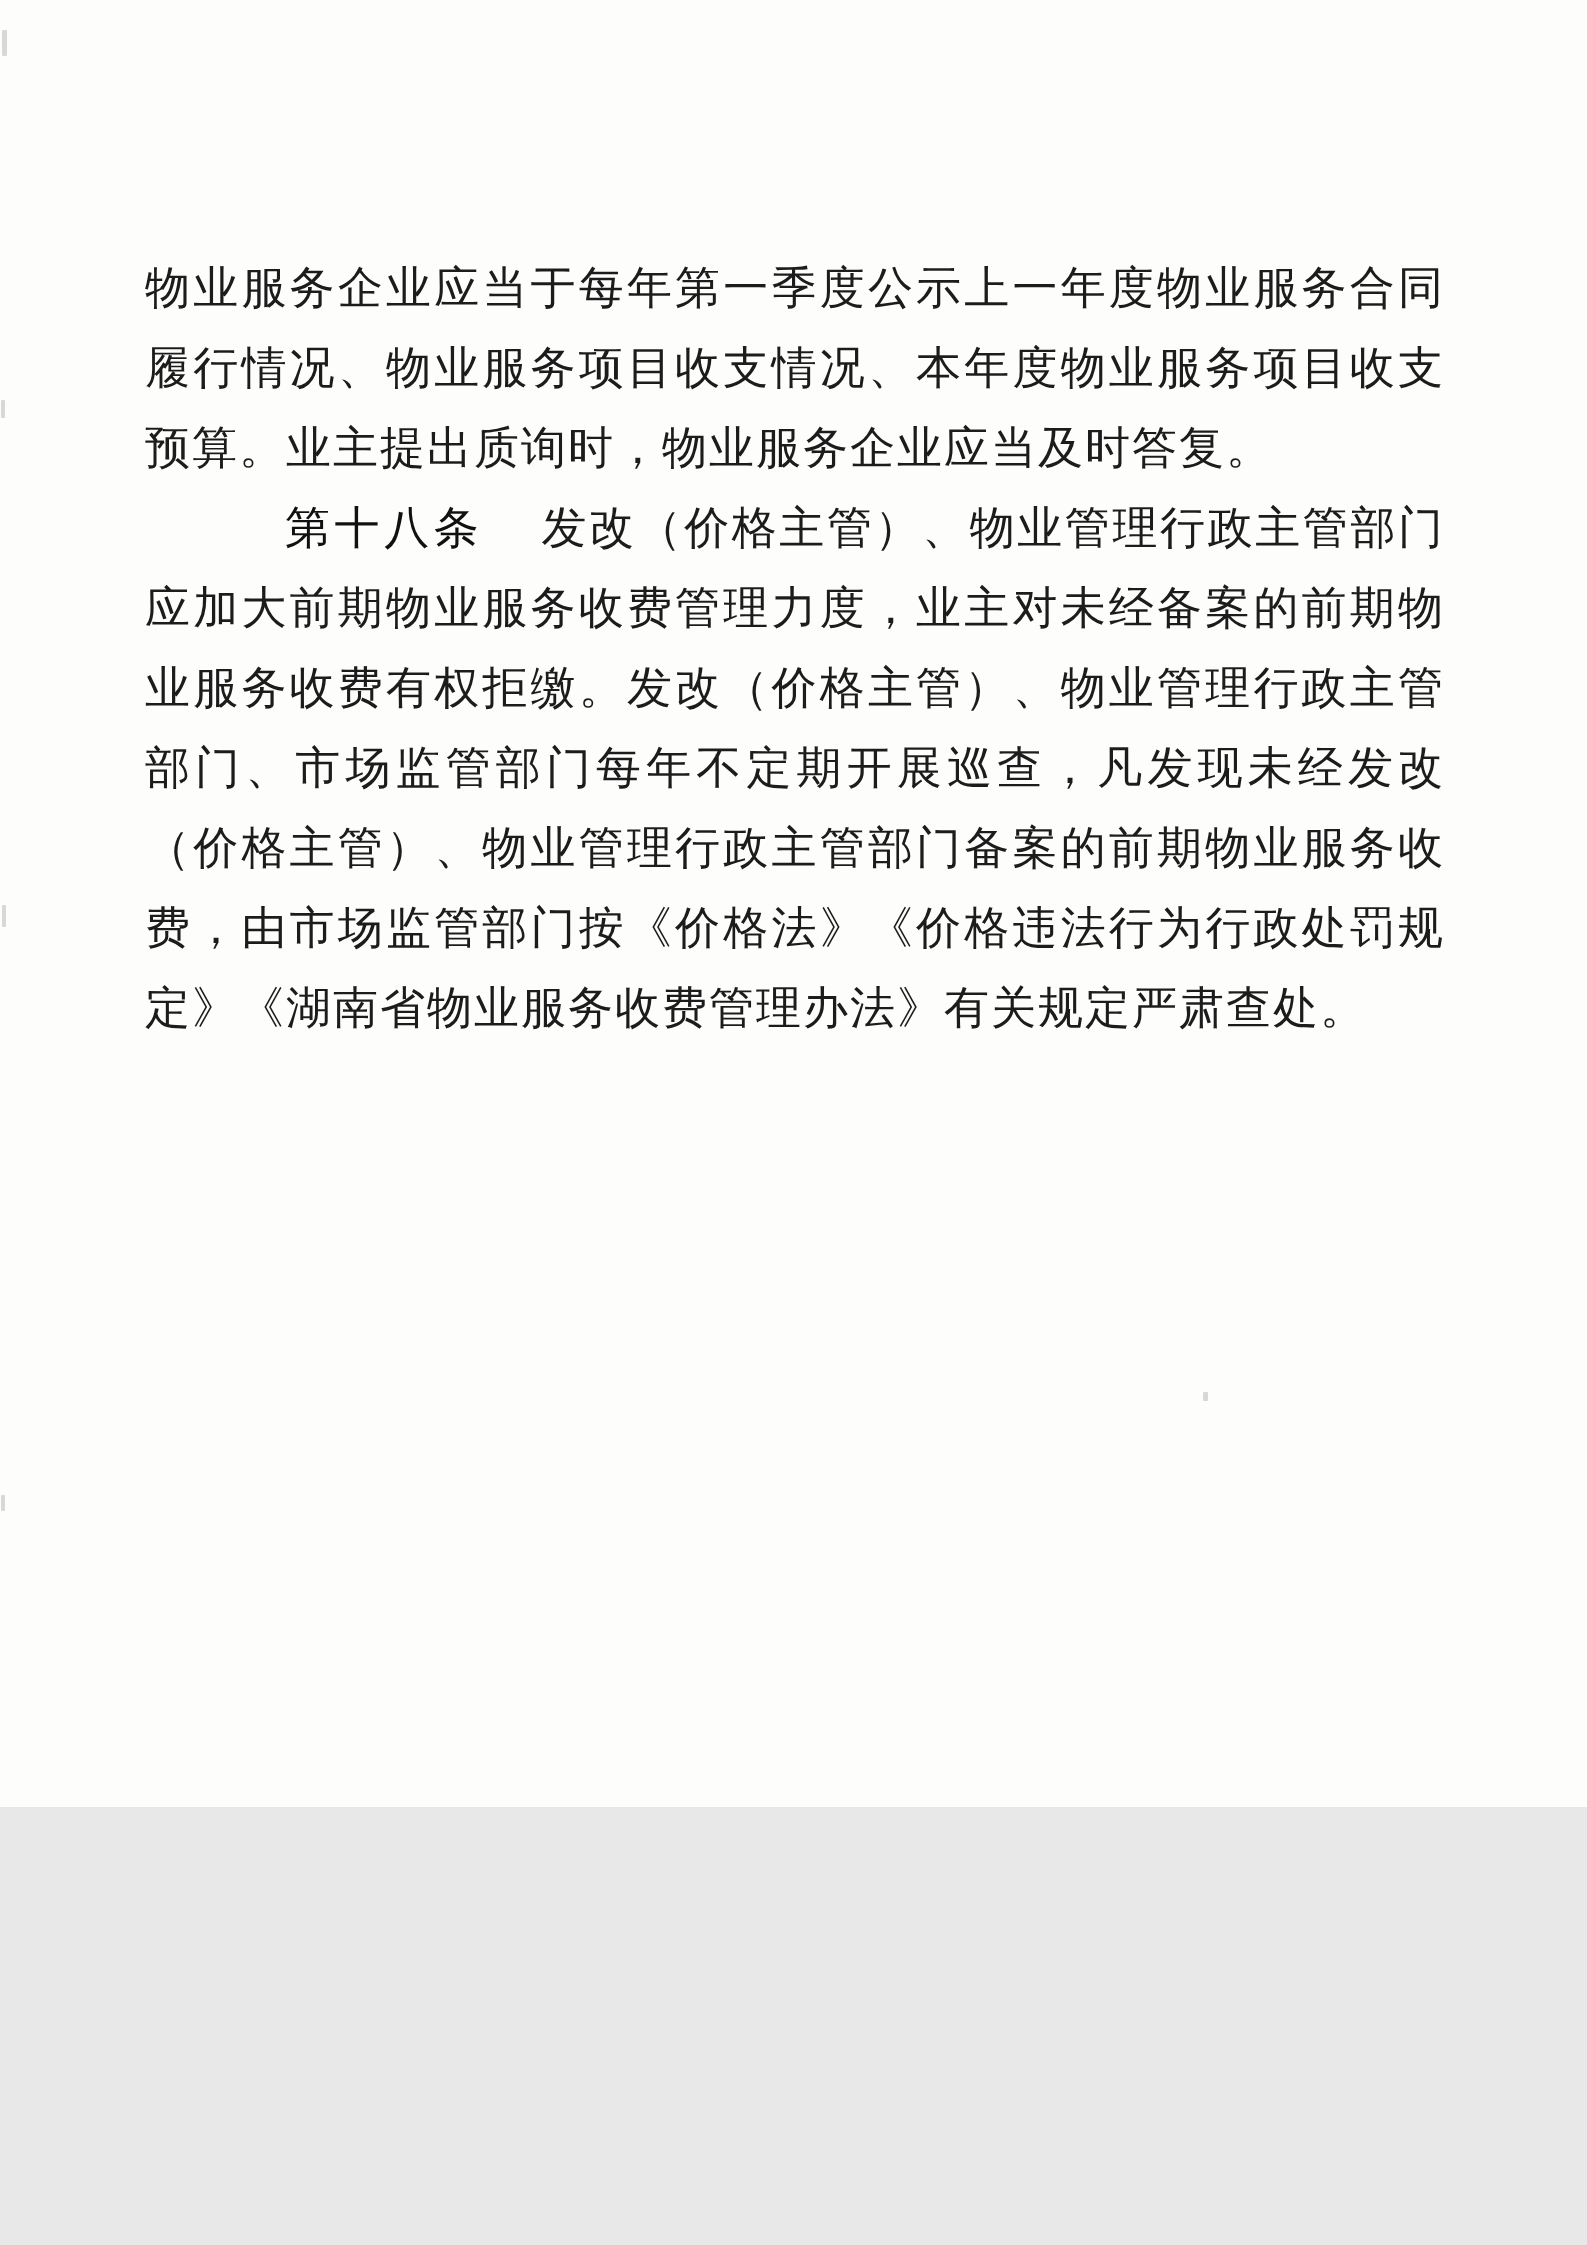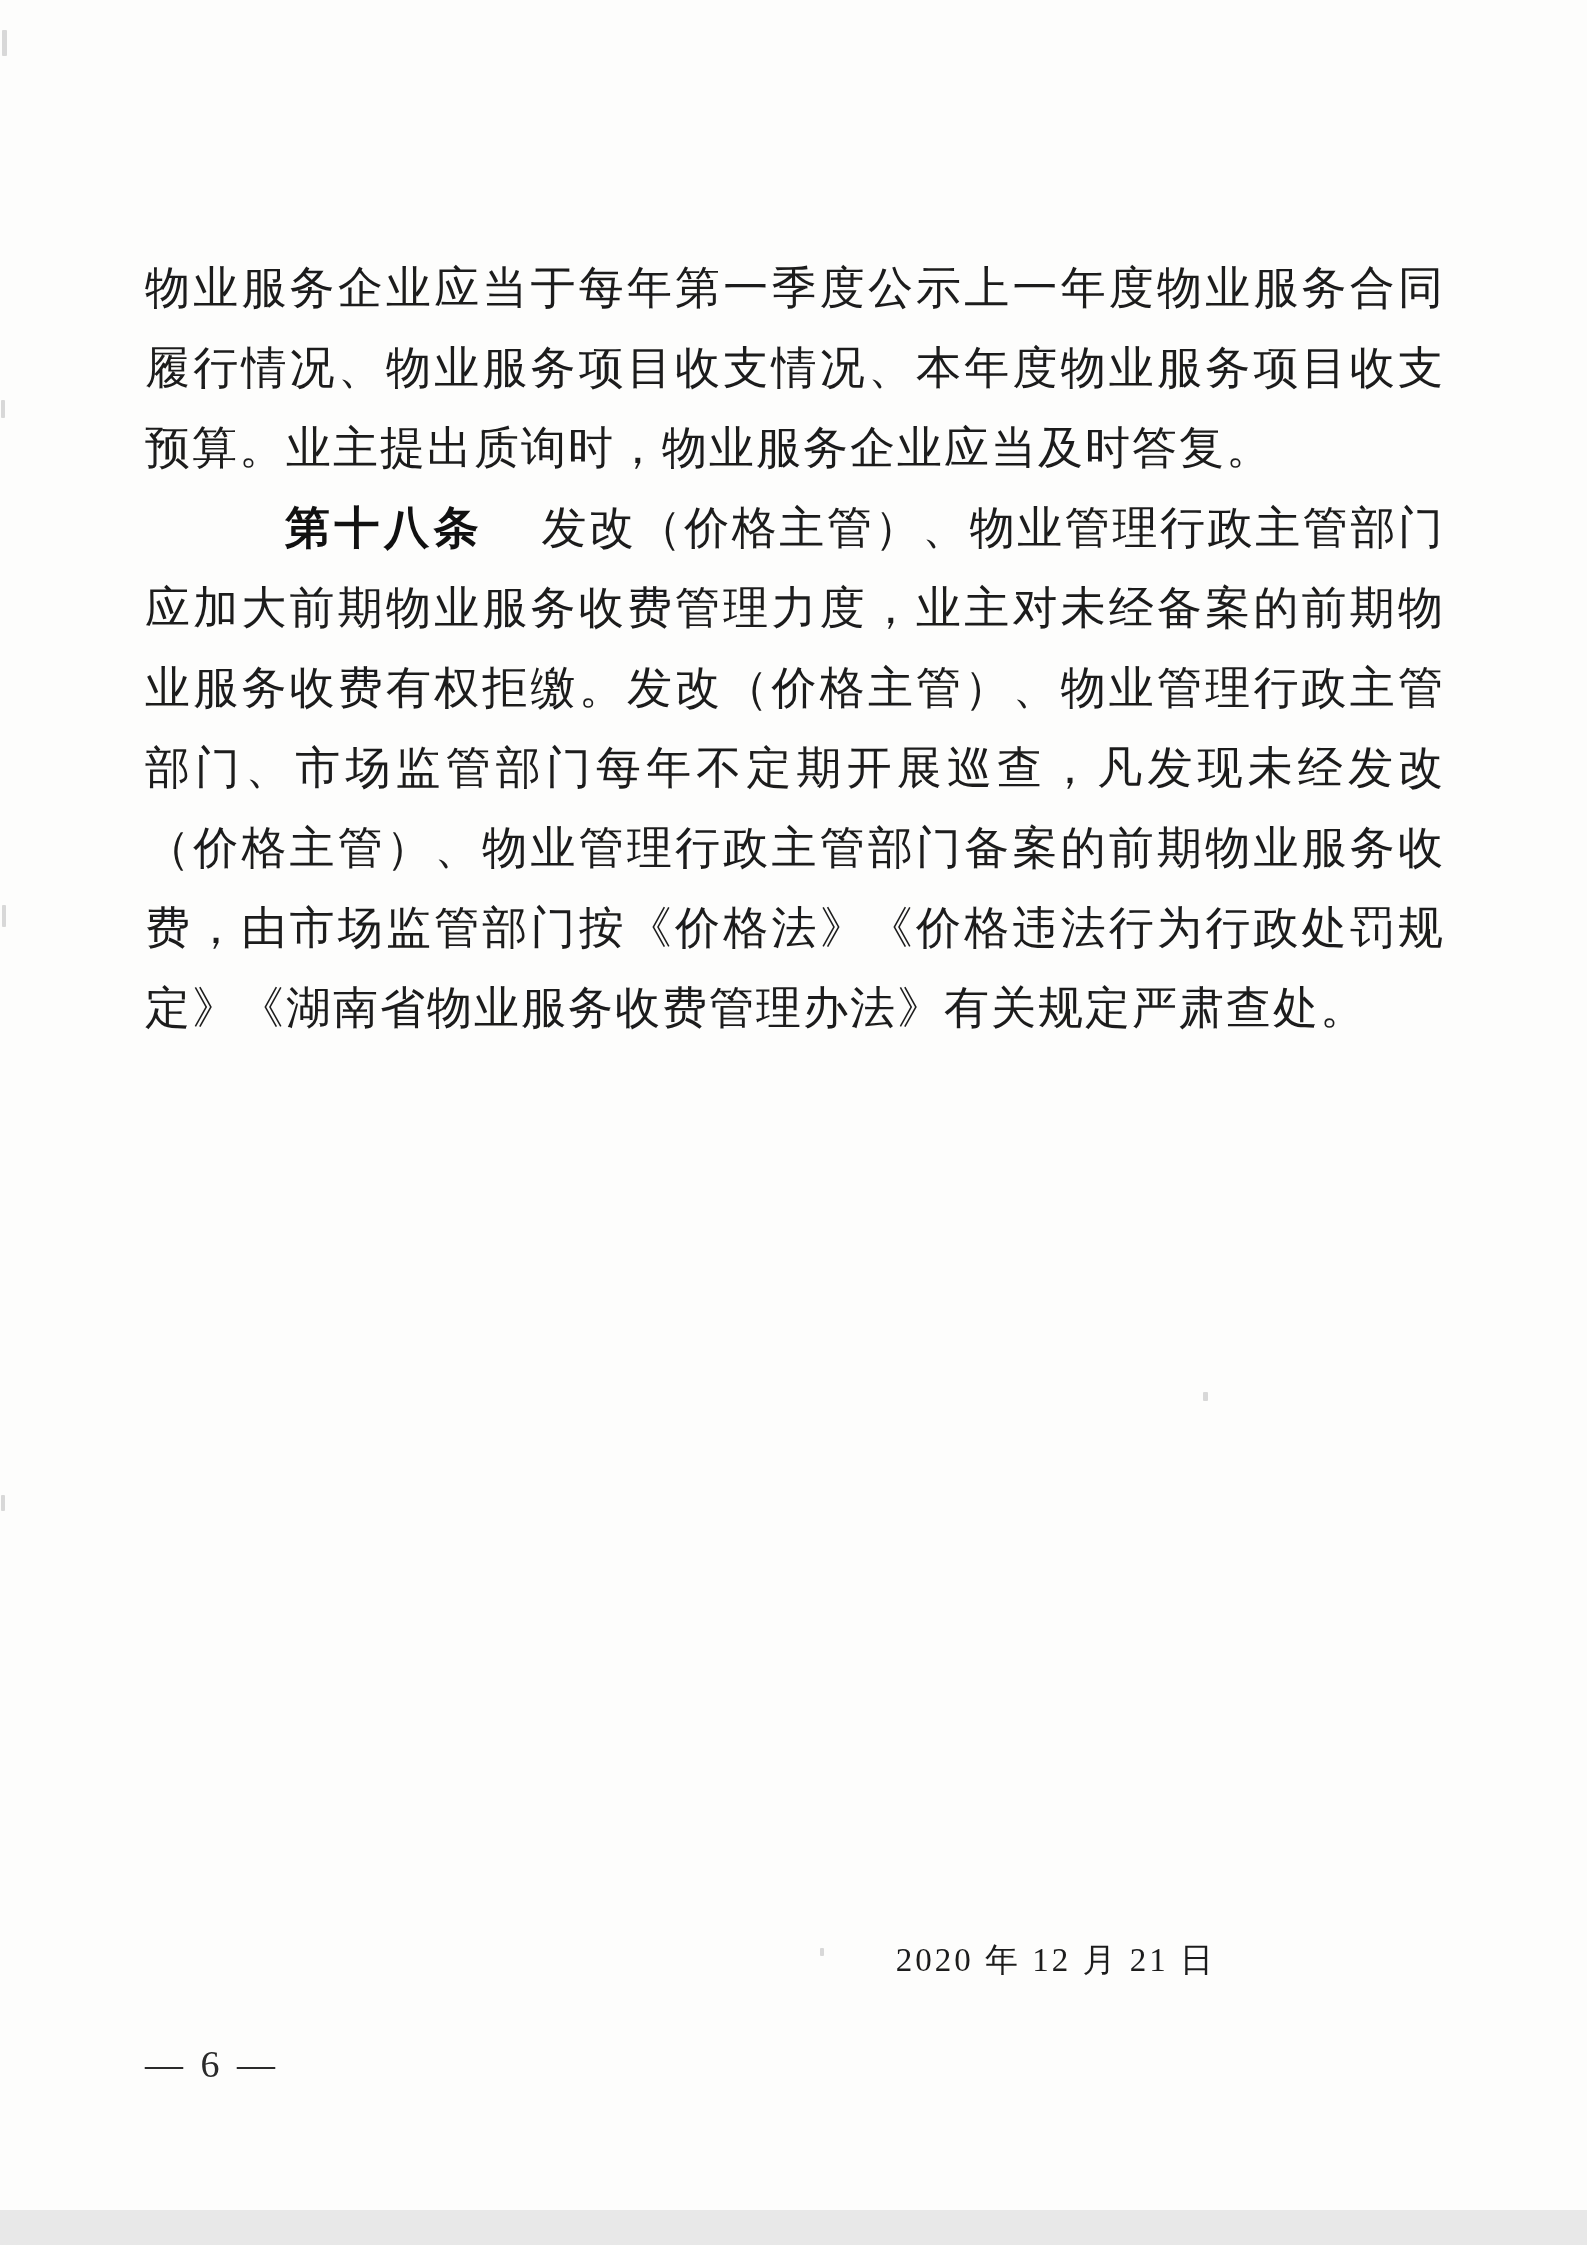--- a/index.html
+++ b/index.html
@@ -1,19 +1,19 @@
 <!DOCTYPE html>
 <html><head>
 <meta charset="utf-8">
 <style>
   html, body { margin: 0; padding: 0; background: #e8e8e8; }
   .page {
     position: relative;
     width: 1587px;
-    height: 2210px;
+    height: 1807px;
     margin: 0 auto;
     background: #fdfdfc;
     overflow: hidden;
     font-family: "Liberation Serif", serif;
     color: #1c1c1c;
   }
   .content {
     position: absolute;
     left: 145px;
     width: 1300px;
@@ -23,21 +23,21 @@
     margin: 0;
     font-size: 45px;
     line-height: 80px;
     letter-spacing: 2px;
     text-align: justify;
     text-align-last: left;
   }
   .para.indent { text-indent: 140px; }
   .term {
     font-family: "Liberation Sans", sans-serif;
-    font-weight: 700;
+    font-weight: 400;
     letter-spacing: 4px;
     margin-right: 58px;
     color: #111;
   }
   .date-line {
     position: absolute;
     top: 1938px;
     right: 371px;
     font-size: 33px;
     letter-spacing: 3px;

